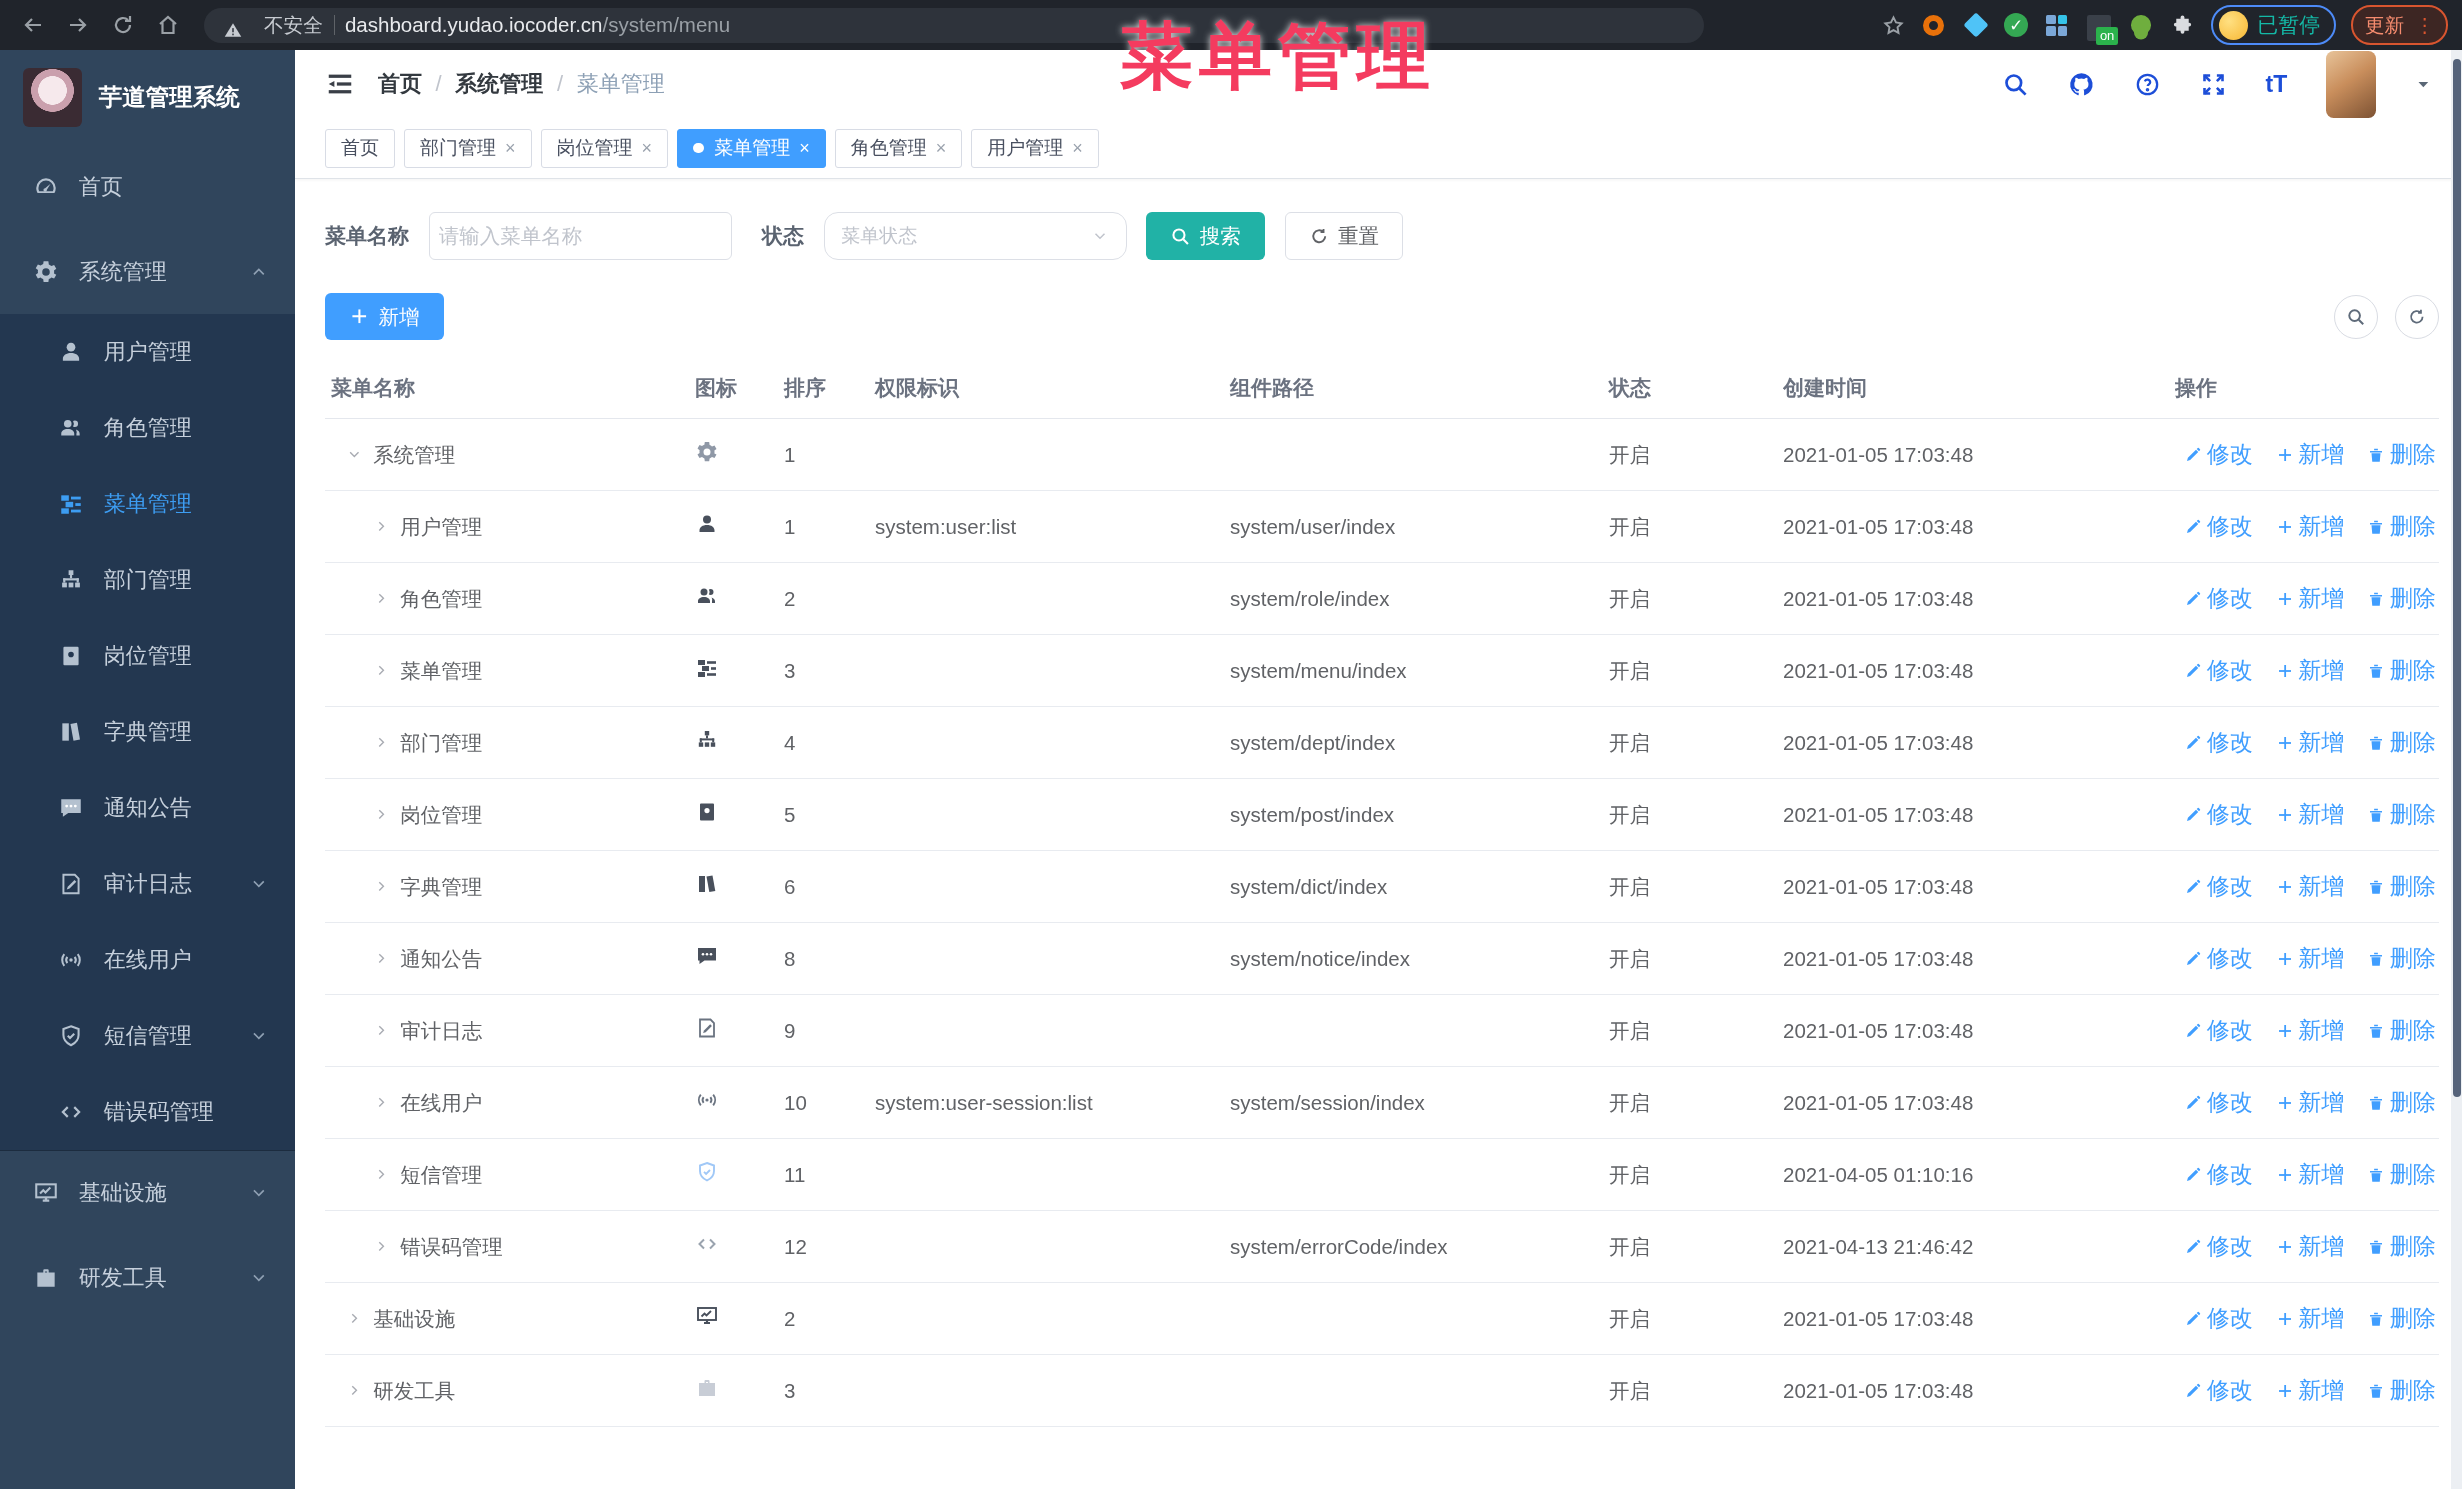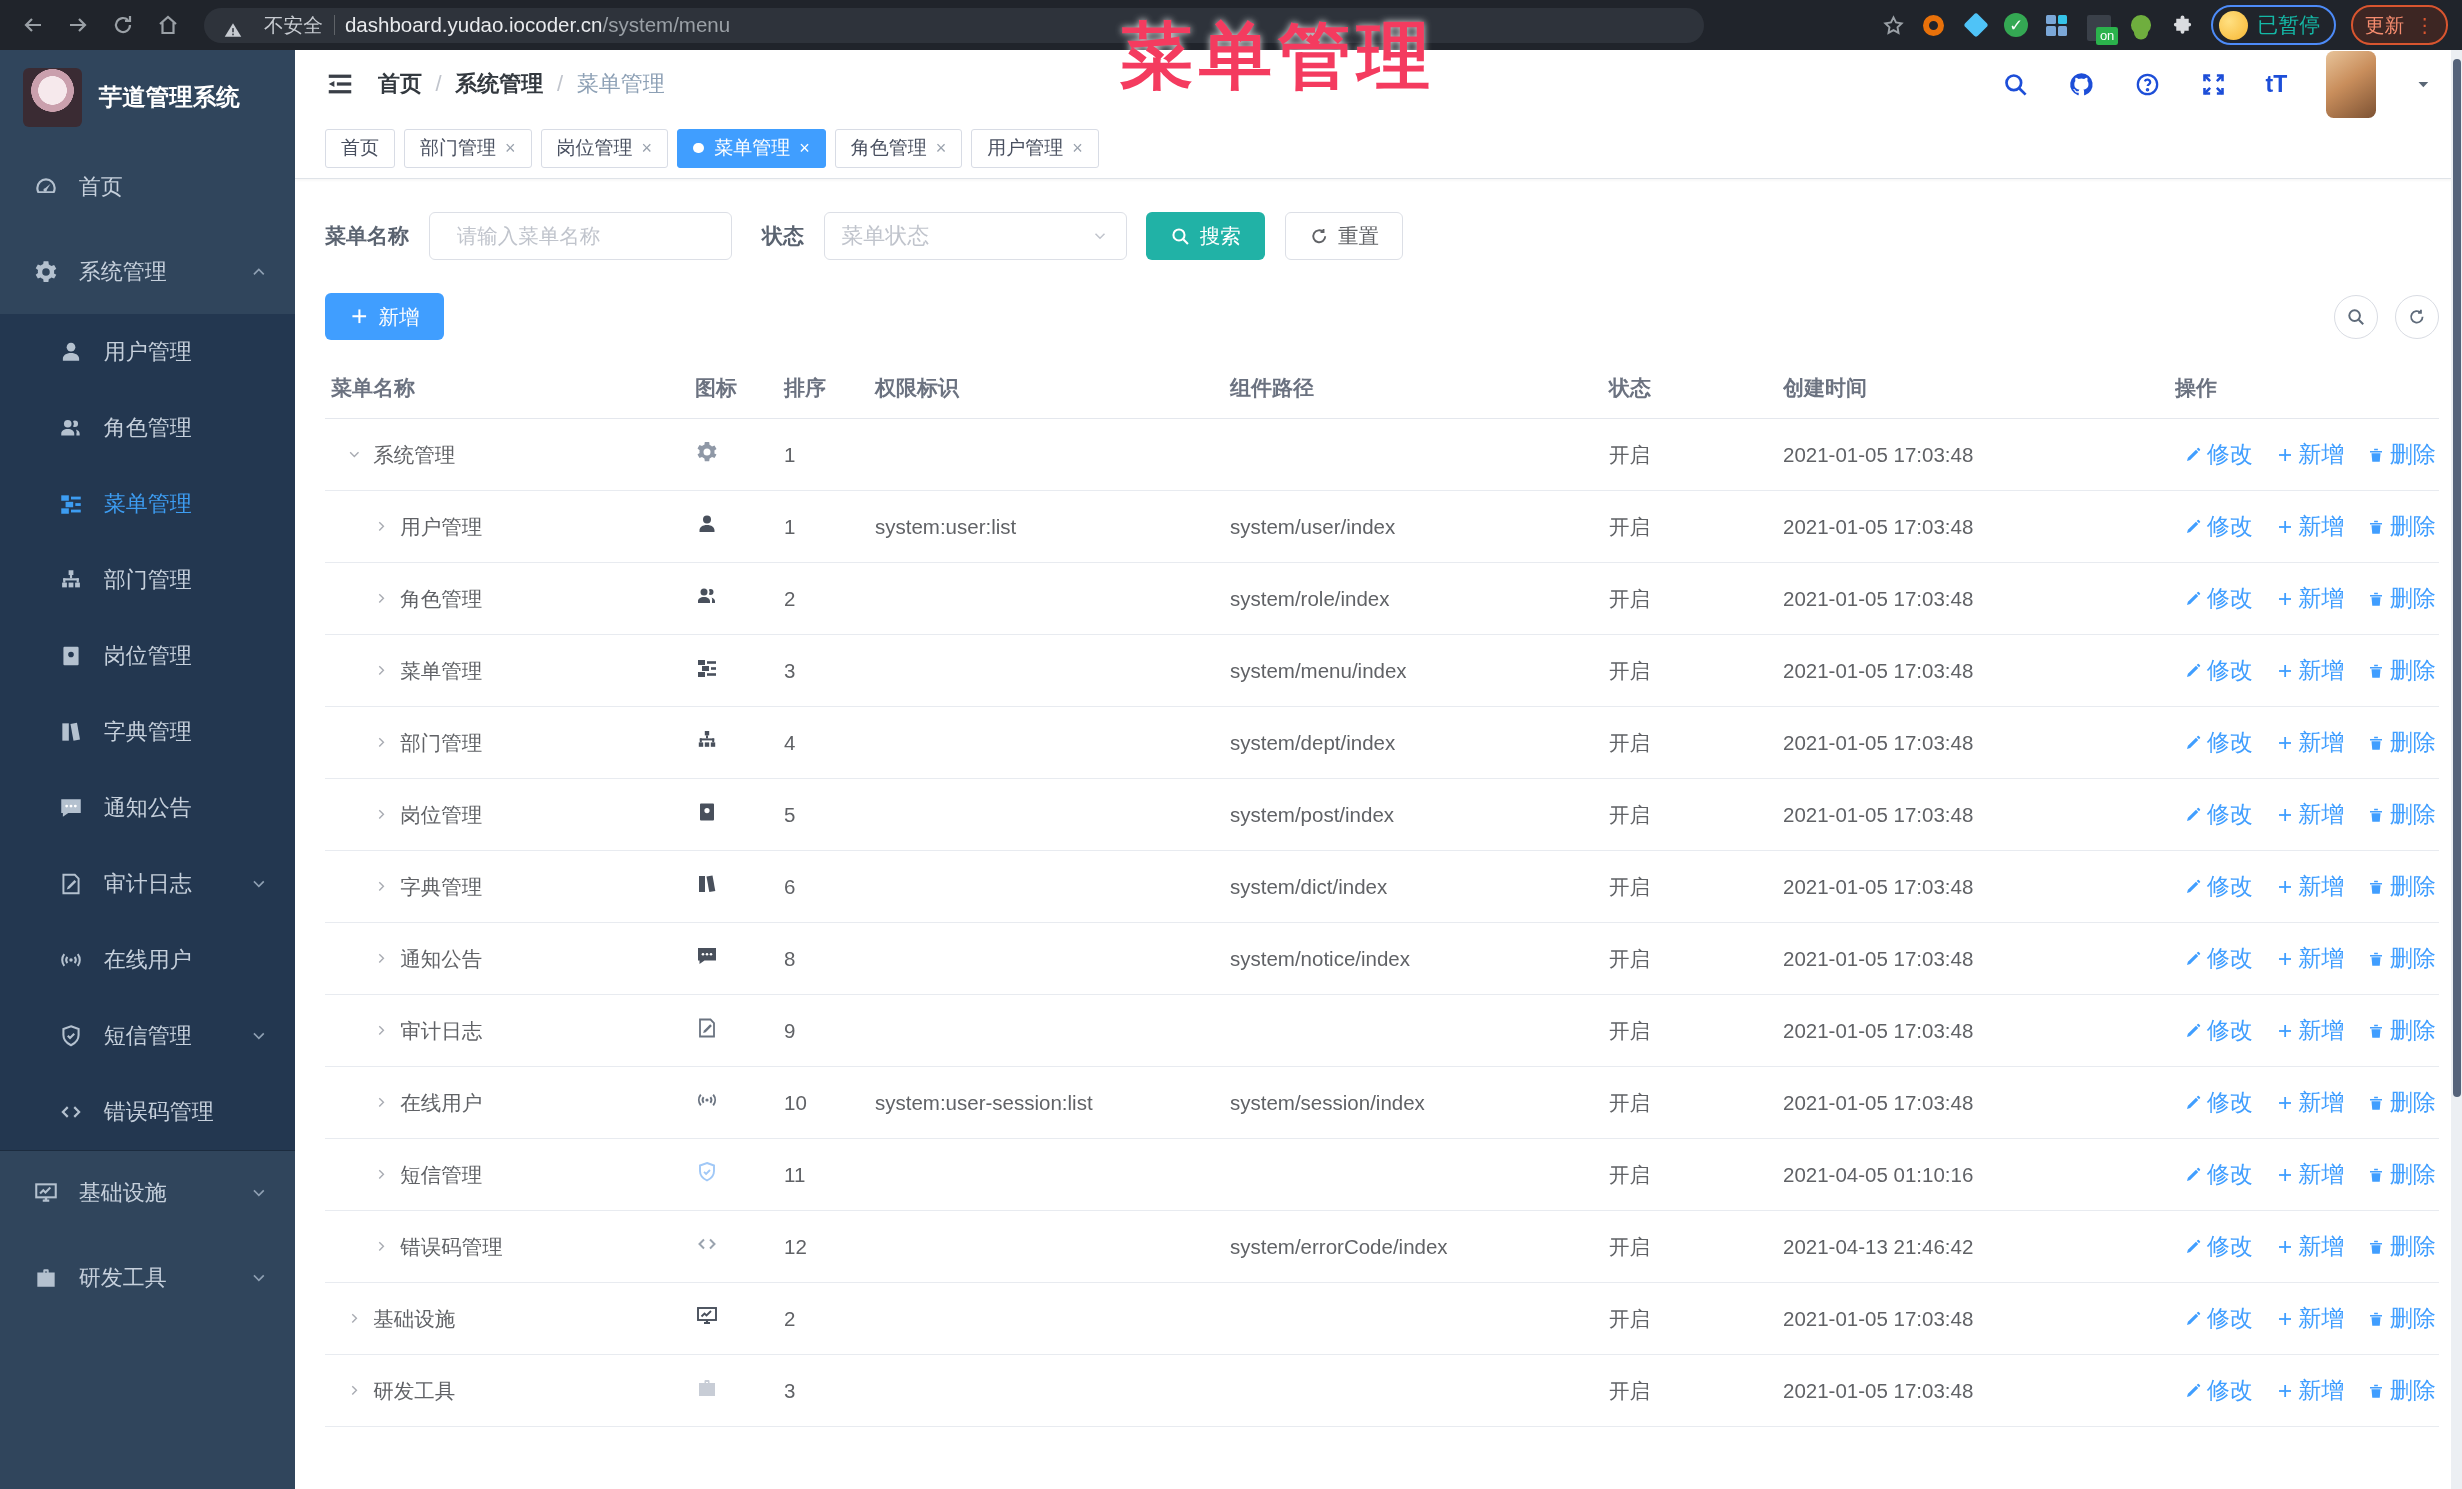--- a/index.html
+++ b/index.html
@@ -70,23 +70,23 @@
   .tagbar { height:61px; border-bottom:1.5px solid #dfe3e8; display:flex; align-items:center; gap:9px; padding:0 30px; box-shadow:0 1.5px 3px rgba(0,0,0,.04); }
   .tag { height:39px; display:flex; align-items:center; gap:9px; padding:0 15px; border:1.5px solid #d8dce5; background:#fff; color:#495060; font-size:19px; cursor:pointer; border-radius:3px; }
   .tag .t-close { font-size:18px; color:#9aa2ad; }
   .tag.active { background:#409eff; border-color:#409eff; color:#fff; }
   .tag.active .t-close { color:#fff; }
   .tag.active::before { content:""; width:10.6px; height:10.6px; border-radius:50%; background:#fff; margin-right:1.5px; }
 
   .content { flex:1; padding:33px 23px 0 30px; position:relative; }
   .filter-row { display:flex; align-items:center; gap:19.7px; }
   .f-label { font-size:21px; color:#5a6370; font-weight:600; }
-  .f-input { width:303px; height:48px; border:1.5px solid #dcdfe6; border-radius:6px; padding:0 27px; font-size:20.5px; color:#606266; font-family:inherit; }
+  .f-input { width:303px; height:48px; border:1.5px solid #dcdfe6; border-radius:6px; padding:0 9px; font-size:20.5px; color:#606266; font-family:inherit; }
   .f-input::placeholder { color:#c0c4cc; }
-  .f-select { width:303px; height:48px; border:1.5px solid #dcdfe6; border-radius:6px; padding:0 16.7px; display:flex; align-items:center; justify-content:space-between; color:#c0c4cc; font-size:22px; }
+  .f-select { width:303px; height:48px; border:1.5px solid #dcdfe6; border-radius:14px; padding:0 16.7px; display:flex; align-items:center; justify-content:space-between; color:#c0c4cc; font-size:19px; }
   .f-select .sel-caret { color:#c0c4cc; font-size:18px; }
   .btn { height:48px; border-radius:6px; display:inline-flex; align-items:center; gap:9px; padding:0 23px; font-size:20.5px; cursor:pointer; border:1.5px solid transparent; }
   .btn-search { background:#21b2a6; color:#fff; }
   .btn-reset { background:#fff; color:#606266; border-color:#dcdfe6; }
   .toolbar-row { margin-top:33px; display:flex; align-items:center; }
   .btn-add { background:#409eff; color:#fff; height:47px; }
   .tool-circles { margin-left:auto; display:flex; gap:16.7px; }
   .circle-btn { width:44px; height:44px; border-radius:50%; border:1.5px solid #d9dce3; background:#fff; color:#5f6b7a; font-size:19.7px; display:flex; align-items:center; justify-content:center; }
 
   

